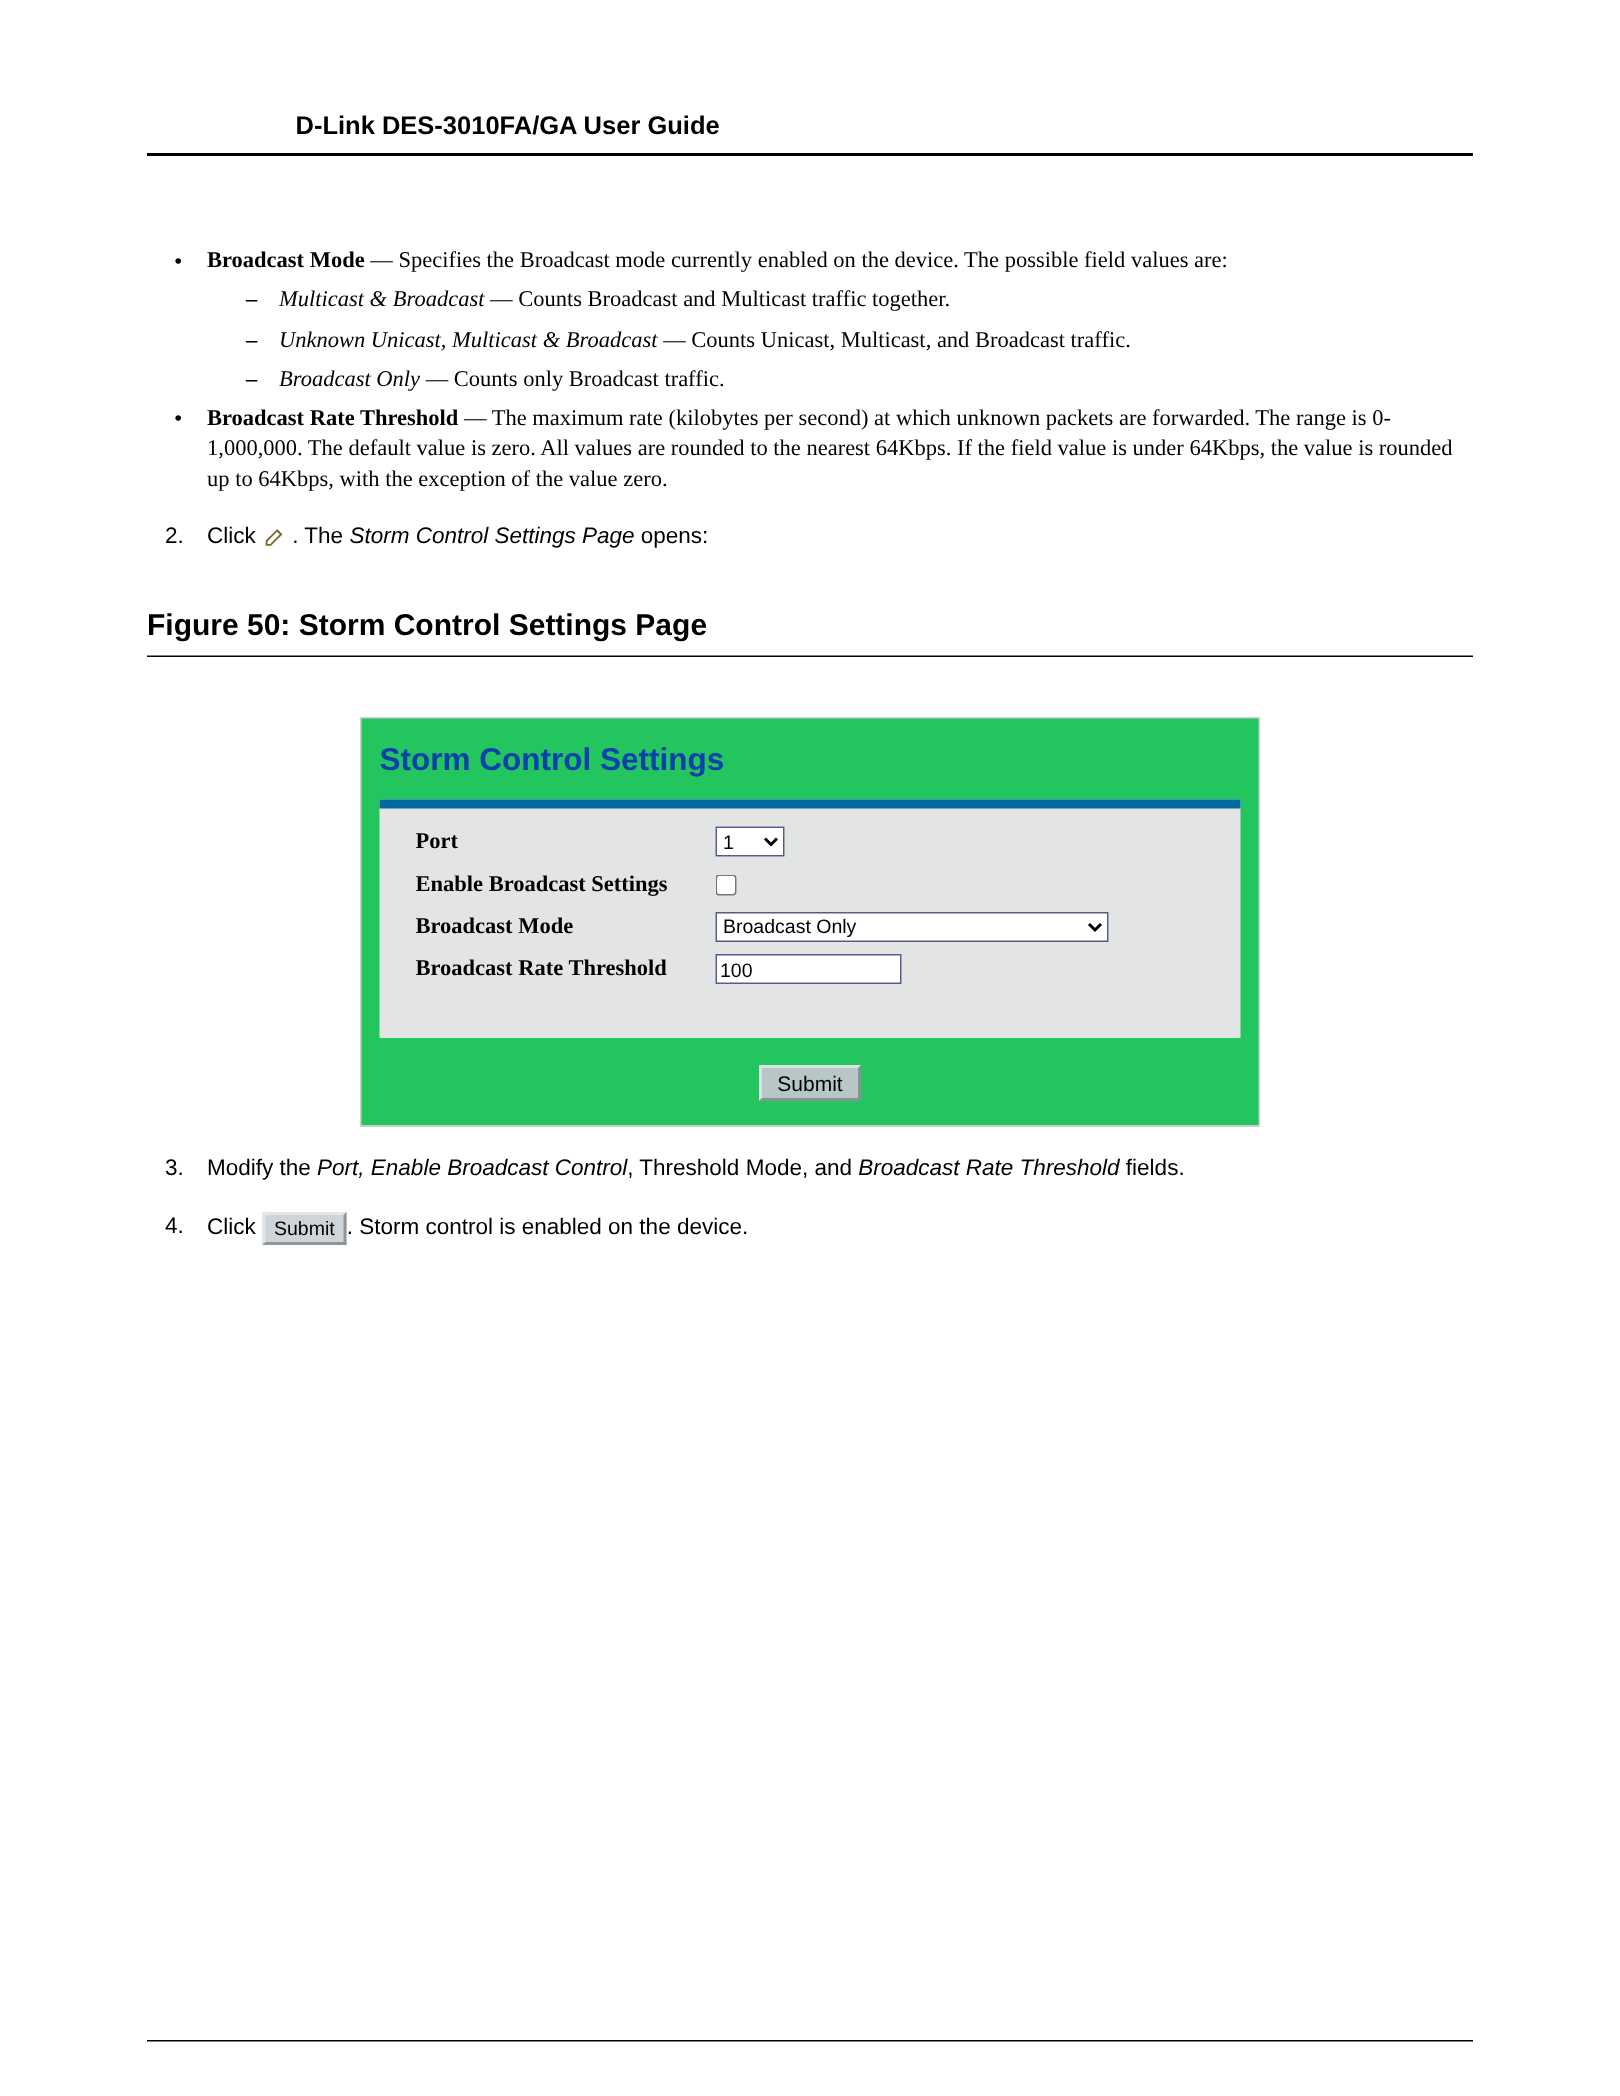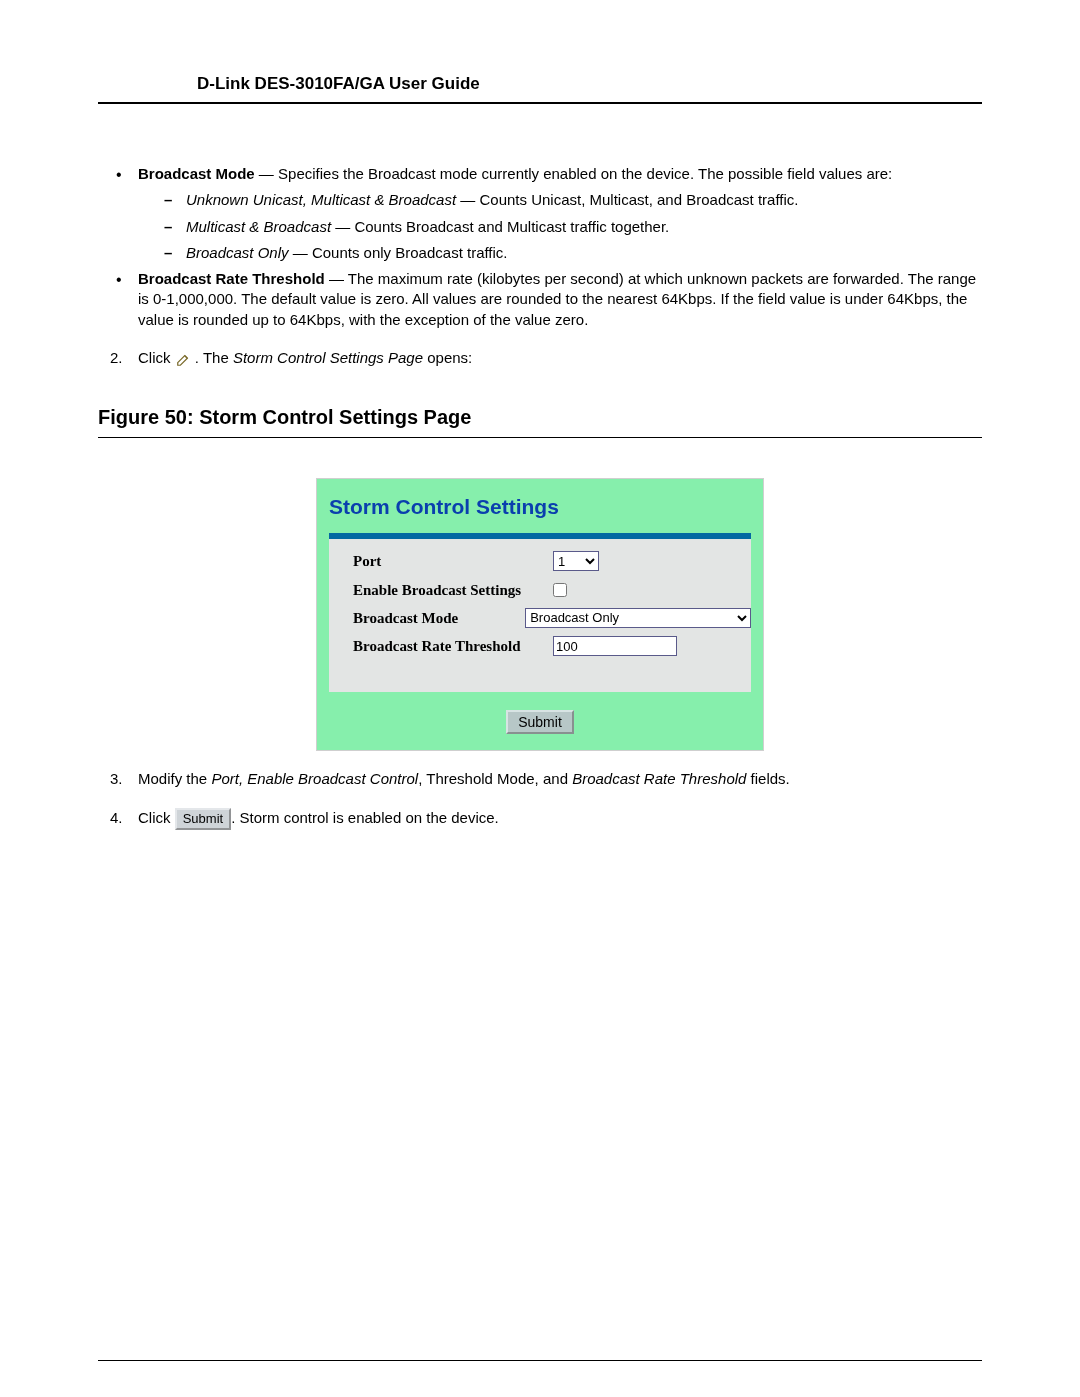--- a/index.html
+++ b/index.html
@@ -28,20 +28,21 @@
   }
   .body {
     margin-top: 60px;
     font-size: 15px;
     line-height: 1.35;
   }
   ul.L1 {
     list-style: none;
     padding: 0;
     margin: 0 0 0 10px;
+    font-family: Liberation Serif, serif;
   }
   ul.L1 > li {
     position: relative;
     padding-left: 30px;
     margin-bottom: 6px;
   }
   ul.L1 > li::before {
     content: "•";
     position: absolute;
     left: 8px;
@@ -89,23 +90,23 @@
     margin: 36px 0 6px 0;
   }
   hr.thin {
     border: none;
     border-top: 1px solid #000;
     margin: 0 0 40px 0;
   }
 
   
   .ui-panel {
-    width: 448px;
+    width: 600px;
     margin: 0 auto 18px auto;
-    background: #86efac;
+    background: #22c55e;
     border: 1px solid #cfcfcf;
     padding: 14px 12px 6px 12px;
     box-sizing: border-box;
     font-family: "Times New Roman", serif;
   }
   .ui-title {
     color: #0a3fae;
     font-weight: bold;
     font-size: 21px;
     font-family: Arial, Helvetica, sans-serif;
@@ -193,22 +194,22 @@
 <div class="page">
 
   <div class="header-title">D-Link DES-3010FA/GA User Guide</div>
   <hr class="rule">
 
   <div class="body">
     <ul class="L1">
       <li>
         <span class="b">Broadcast Mode</span><span> — Specifies the Broadcast mode currently enabled on the device. The possible field values are:</span>
         <ul class="L2">
+          <li><span class="i">Multicast &amp; Broadcast</span><span> — Counts Broadcast and Multicast traffic together.</span></li>
           <li><span class="i">Unknown Unicast, Multicast &amp; Broadcast</span><span> — Counts Unicast, Multicast, and Broadcast traffic.</span></li>
-          <li><span class="i">Multicast &amp; Broadcast</span><span> — Counts Broadcast and Multicast traffic together.</span></li>
           <li><span class="i">Broadcast Only</span><span> — Counts only Broadcast traffic.</span></li>
         </ul>
       </li>
       <li>
         <span class="b">Broadcast Rate Threshold</span><span> — The maximum rate (kilobytes per second) at which unknown packets are forwarded. The range is 0-1,000,000. The default value is zero. All values are rounded to the nearest 64Kbps. If the field value is under 64Kbps, the value is rounded up to 64Kbps, with the exception of the value zero.</span>
       </li>
     </ul>
 
     <div class="step">
       <span class="num">2.</span>

